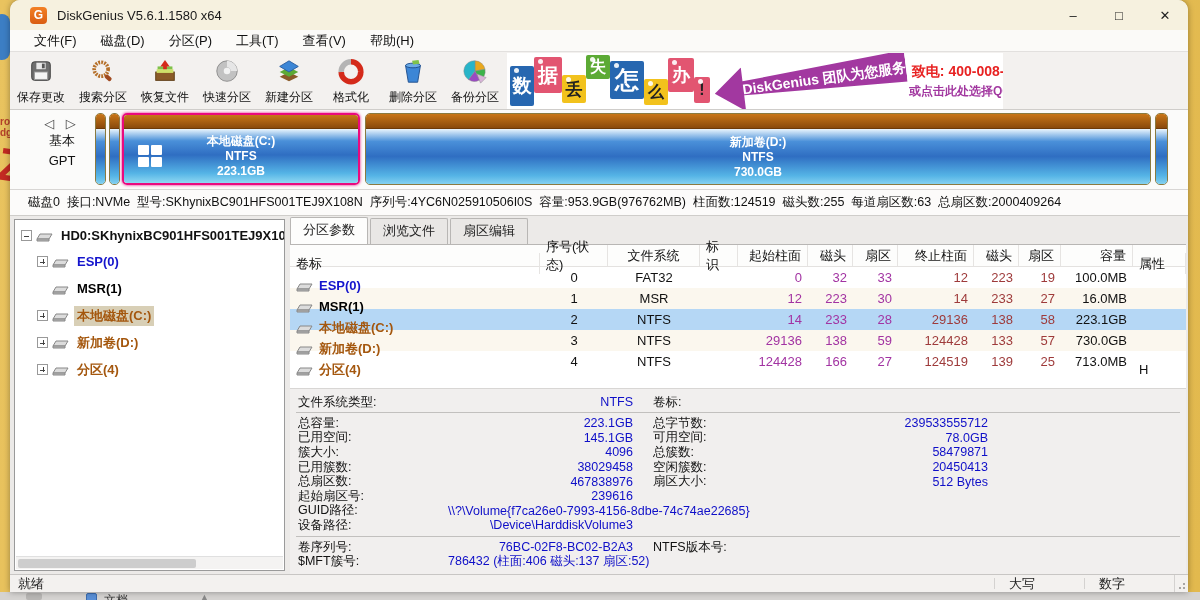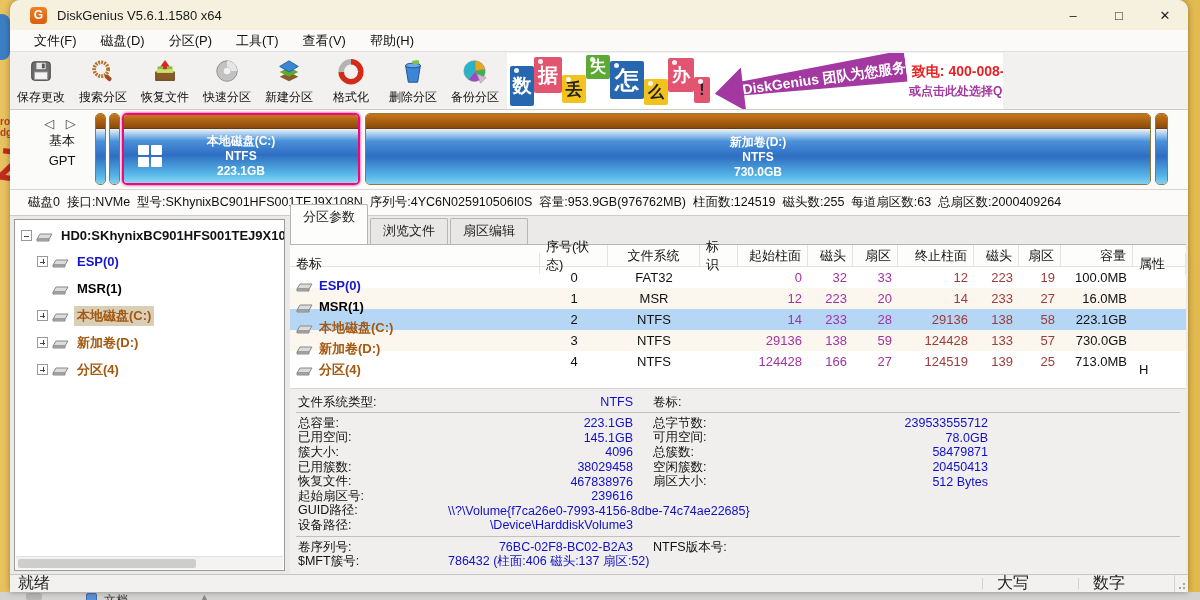--- a/index.html
+++ b/index.html
@@ -96,21 +96,21 @@
   .expander .v { position:absolute; left:4.5px; top:2px; width:1px; height:5px; background:#444; }
   .expander.none { visibility:hidden; }
   .disk-ico { flex:0 0 18px; height:12px; }
   .tree-scroll { position:absolute; left:1px; bottom:1px; width:267px; height:13px; background:#f4f3f2; border-top:1px solid #e0e0e0; }
   .tree-thumb { position:absolute; left:2px; top:2px; width:178px; height:9px; background:#cdcdcd; border-radius:2px; }
 
   
   .right-panel { position:absolute; left:280px; top:0; width:896px; height:358px; }
   .tabs { position:absolute; left:0; top:4px; height:24px; display:flex; align-items:flex-end; }
   .tab { padding:3px 12px 4px; font-size:13px; border:1px solid #b8b6b4; border-bottom:none; background:#e9e7e5; color:#222; margin-right:2px; border-radius:2px 2px 0 0; }
-  .tab.active { background:#fdfdfc; position:relative; top:1px; padding-bottom:19px; }
+  .tab.active { background:#fdfdfc; position:relative; top:14px; padding-bottom:19px; }
   .grid-area { position:absolute; left:0; top:28px; width:896px; height:144px; background:#fff; border-top:1px solid #b8b6b4; }
   .grid-header { display:flex; height:22px; align-items:center; background:#fdfdfc; border-bottom:1px solid #e4e2e0; }
   .gh-cell { font-size:13px; color:#111; padding:0 6px; border-right:1px solid #e6e4e2; height:100%; display:flex; align-items:center; }
   .grid-row { display:flex; height:21px; align-items:center; }
   .gr-cell { font-size:13px; padding:0 6px; white-space:nowrap; overflow:hidden; display:flex; align-items:center; height:100%; }
   .al-l { justify-content:flex-start;margin-top:16px; } .al-c { justify-content:center; } .al-r { justify-content:flex-end; }
   .row-alt { background:#fbf7ee; }
   .row-sel { background:#b5d7f5; }
   .c-start { color:#a233a2; } .c-end { color:#9e3a3a; }
   .vol-cell { gap:5px; font-weight:bold; }
@@ -120,21 +120,21 @@
   .drow { display:flex; height:14.6px; align-items:center; padding-left:8px; white-space:nowrap; }
   .dl1 { width:150px; color:#111; }
   .dv1 { width:185px; text-align:right; color:#0f0fc8; }
   .dv1.wide { width:auto; min-width:185px; }
   .dl2 { margin-left:20px; width:120px; color:#111; }
   .dv2 { width:215px; text-align:right; color:#0f0fc8; }
   .dsep { height:1px; background:#c2c0be; margin:3px 6px 3px 6px; }
   .dtop { padding-top:6px; height:20px; }
 
   
-  .statusbar { position:absolute; left:0; top:574px; width:100%; height:18px; background:#f3f1ef; border-top:1px solid #c8c6c4; display:flex; align-items:center; font-size:16px; color:#222; }
+  .statusbar { position:absolute; left:0; top:574px; width:100%; height:18px; background:#f3f1ef; border-top:1px solid #c8c6c4; display:flex; align-items:center; font-size:13px; color:#222; }
   .sb-left { padding-left:8px; }
   .sb-right { margin-left:auto; display:flex; align-items:center; height:100%;gap:35px; }
   .sb-seg { padding:0 14px; border-left:1px solid #d4d2d0; height:70%; display:flex; align-items:center; }
   .sb-grip { width:14px; height:100%; position:relative; border-left:1px solid #d4d2d0; }
   .sb-grip i { position:absolute; width:2px; height:2px; background:#a8a6a4; }
 </style>
 </head>
 <body>
 
 <div class="desk-blue"></div>
@@ -441,21 +441,21 @@
                     <polygon points="1,9 4,4 16,4 13,9" fill="#dcdcdc" stroke="#888"></polygon>
                     <polygon points="1,9 13,9 13,11 1,11" fill="#b8b8b8" stroke="#888"></polygon>
                   </svg></div>
                 <span style="color: rgb(0, 0, 0);">MSR(1)</span>
               </div>
               <div class="gr-cell al-c" style="width: 68px;">1</div>
               <div class="gr-cell al-c" style="width: 92px;">MSR</div>
               <div class="gr-cell al-c" style="width: 38px;"></div>
               <div class="gr-cell al-r c-start" style="width: 70px;">12</div>
               <div class="gr-cell al-r c-start" style="width: 45px;">223</div>
-              <div class="gr-cell al-r c-start" style="width: 45px;">20</div>
+              <div class="gr-cell al-r c-start" style="width: 45px;">30</div>
               <div class="gr-cell al-r c-end" style="width: 76px;">14</div>
               <div class="gr-cell al-r c-end" style="width: 45px;">233</div>
               <div class="gr-cell al-r c-end" style="width: 42px;">27</div>
               <div class="gr-cell al-r" style="width: 72px;">16.0MB</div>
               <div class="gr-cell al-l" style="width: 53px;"></div>
             </div>
             <div class="grid-row row-sel">
               <div class="gr-cell al-l vol-cell" style="width: 250px;">
                 <div class="disk-ico"><svg viewBox="0 0 18 12" width="18" height="12">
                     <polygon points="1,9 4,4 16,4 13,9" fill="#dcdcdc" stroke="#888"></polygon>
@@ -543,21 +543,21 @@
             <span class="dl2">总簇数:</span>
             <span class="dv2">58479871</span>
           </div>
           <div class="drow">
             <span class="dl1">已用簇数:</span>
             <span class="dv1">38029458</span>
             <span class="dl2">空闲簇数:</span>
             <span class="dv2">20450413</span>
           </div>
           <div class="drow">
-            <span class="dl1">恢复文件:</span>
+            <span class="dl1">总扇区数:</span>
             <span class="dv1">467838976</span>
             <span class="dl2">扇区大小:</span>
             <span class="dv2">512 Bytes</span>
           </div>
           <div class="drow">
             <span class="dl1">起始扇区号:</span>
             <span class="dv1">239616</span>
           </div>
           <div class="drow">
             <span class="dl1">GUID路径:</span>

